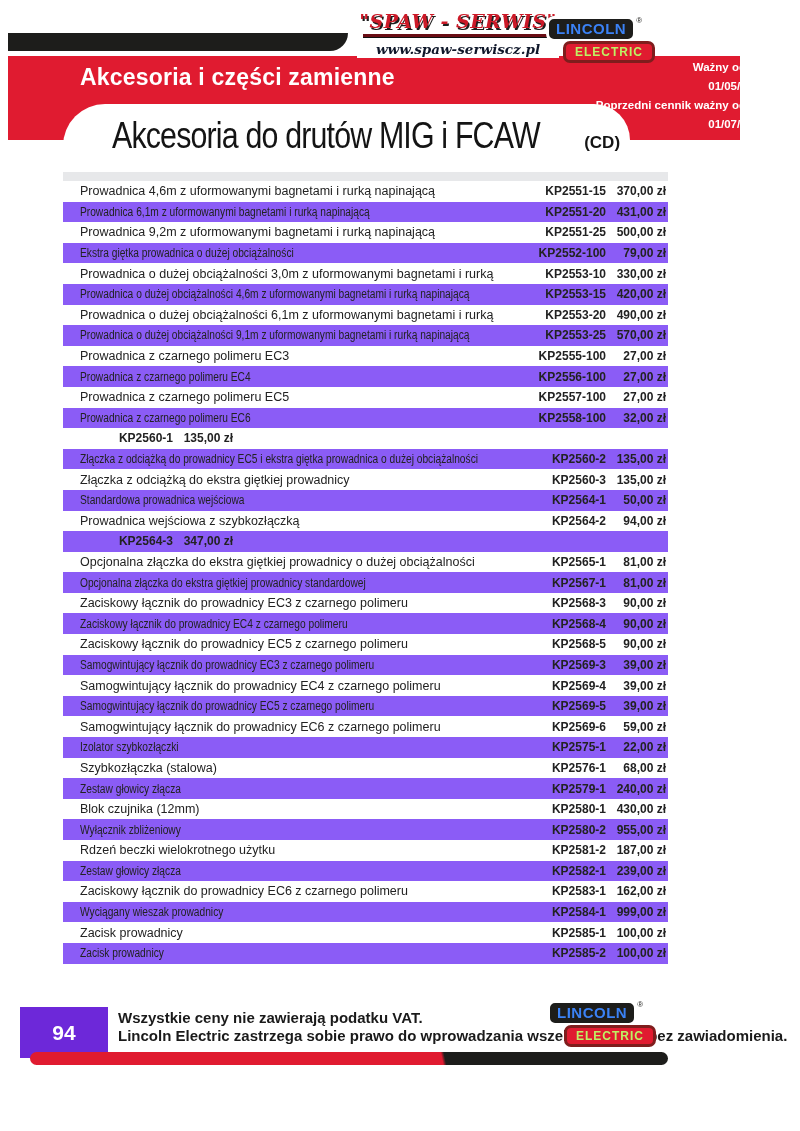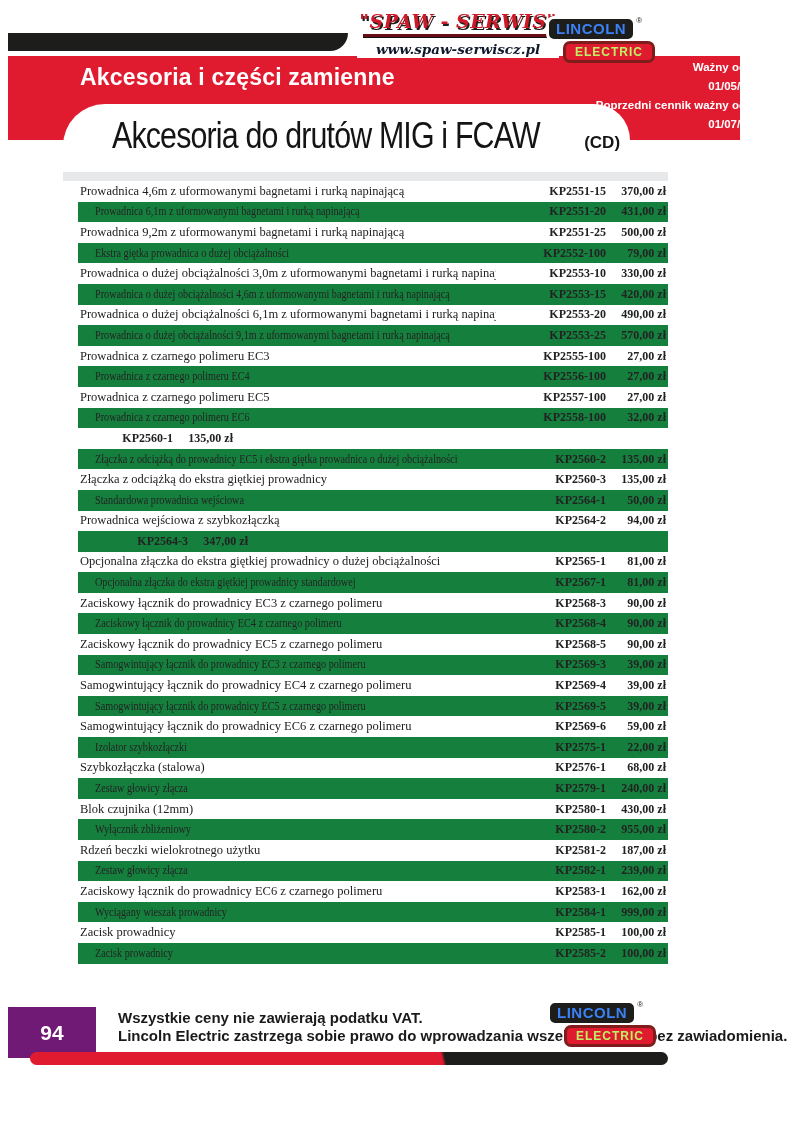--- a/index.html
+++ b/index.html
@@ -71,32 +71,32 @@
   }
   .lincoln-header{left:546px;top:16px;}
   .lincoln-footer{left:547px;top:1000px;}
   
   .price-table{
     position:absolute;left:63px;top:172px;width:605px;
   }
   .table-top-strip{height:9px;background:#e7e8ea;}
   .row{
     display:flex;align-items:center;height:20.6px;
-    font-size:12.5px;color:#222;padding-right:2px;box-sizing:border-box;font-family:Liberation Serif, serif;
-  }
-  .row.alt{background:#15803d;margin-left:15px;}
+    font-size:12.5px;color:#222;padding-right:2px;box-sizing:border-box;
+  }
+  .row.alt{background:#8b5cf6;}
   .desc{flex:1;padding-left:17px;white-space:nowrap;overflow:hidden;}
   .desc>span{display:inline-block;transform-origin:left center;}
   .row.alt .desc>span{transform:scaleX(.85);font-size:12px;}
   .part{width:110px;text-align:right;font-weight:bold;font-size:12px;white-space:nowrap;}
   .price{width:60px;text-align:right;font-weight:bold;font-size:12px;white-space:nowrap;}
   
   .page-num-box{
-    position:absolute;left:8px;top:1007px;width:88px;height:51px;
-    background:#701a75;color:#fff;font-size:21px;font-weight:bold;
+    position:absolute;left:20px;top:1007px;width:88px;height:51px;
+    background:#6d28d9;color:#fff;font-size:21px;font-weight:bold;
     display:flex;align-items:center;justify-content:center;
   }
   .footer-notes{
     position:absolute;left:118px;top:1009px;font-size:15px;font-weight:bold;
     color:#1a1a1a;line-height:18px;white-space:nowrap;
   }
   .bottom-bar{
     position:absolute;left:30px;top:1052px;width:638px;height:13px;
     border-radius:7px;
     background:linear-gradient(78deg,#e01b30 0 64.5%,#1d1d1b 65% 100%);

